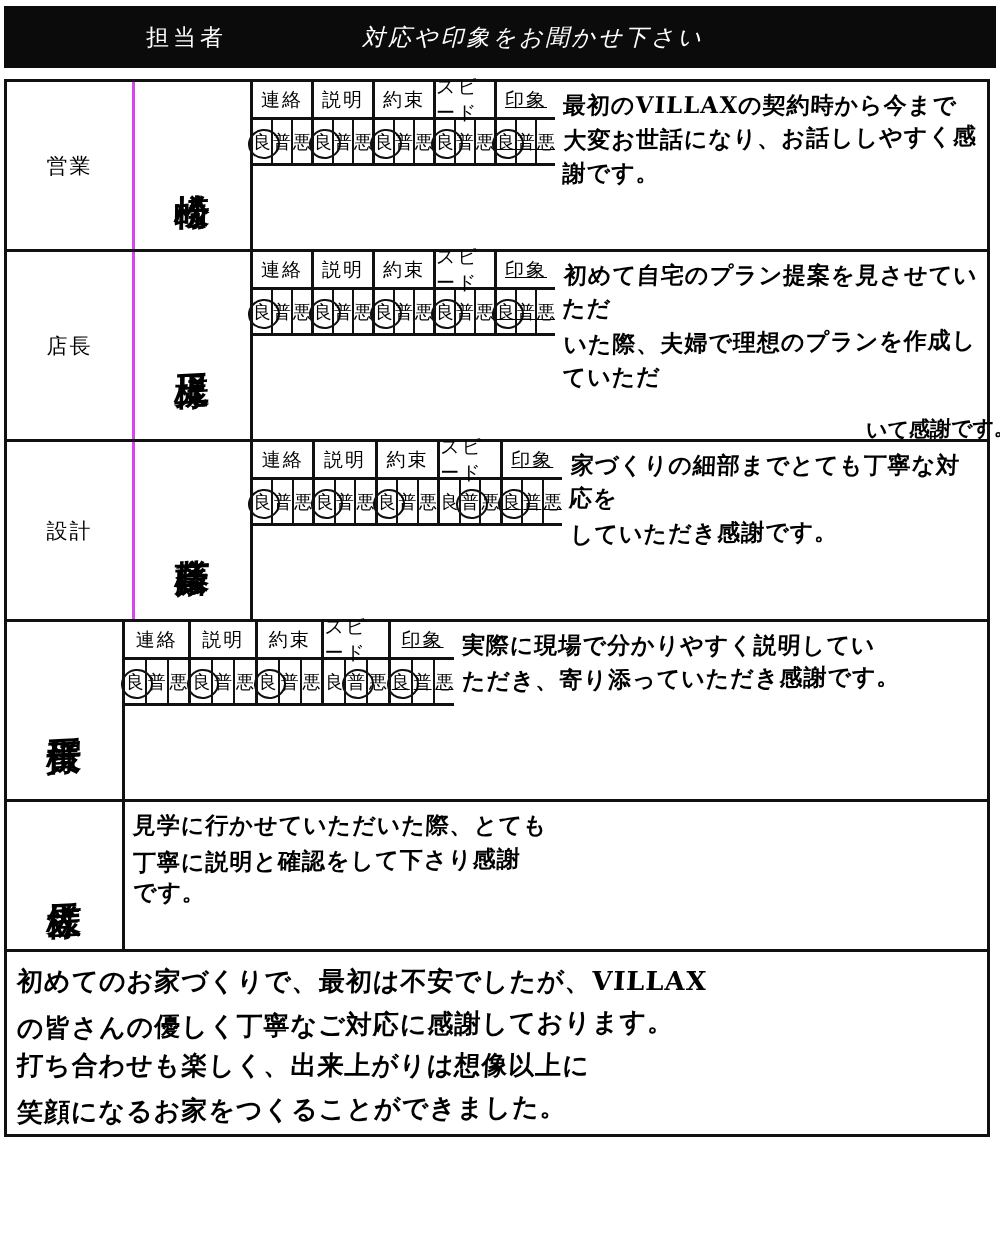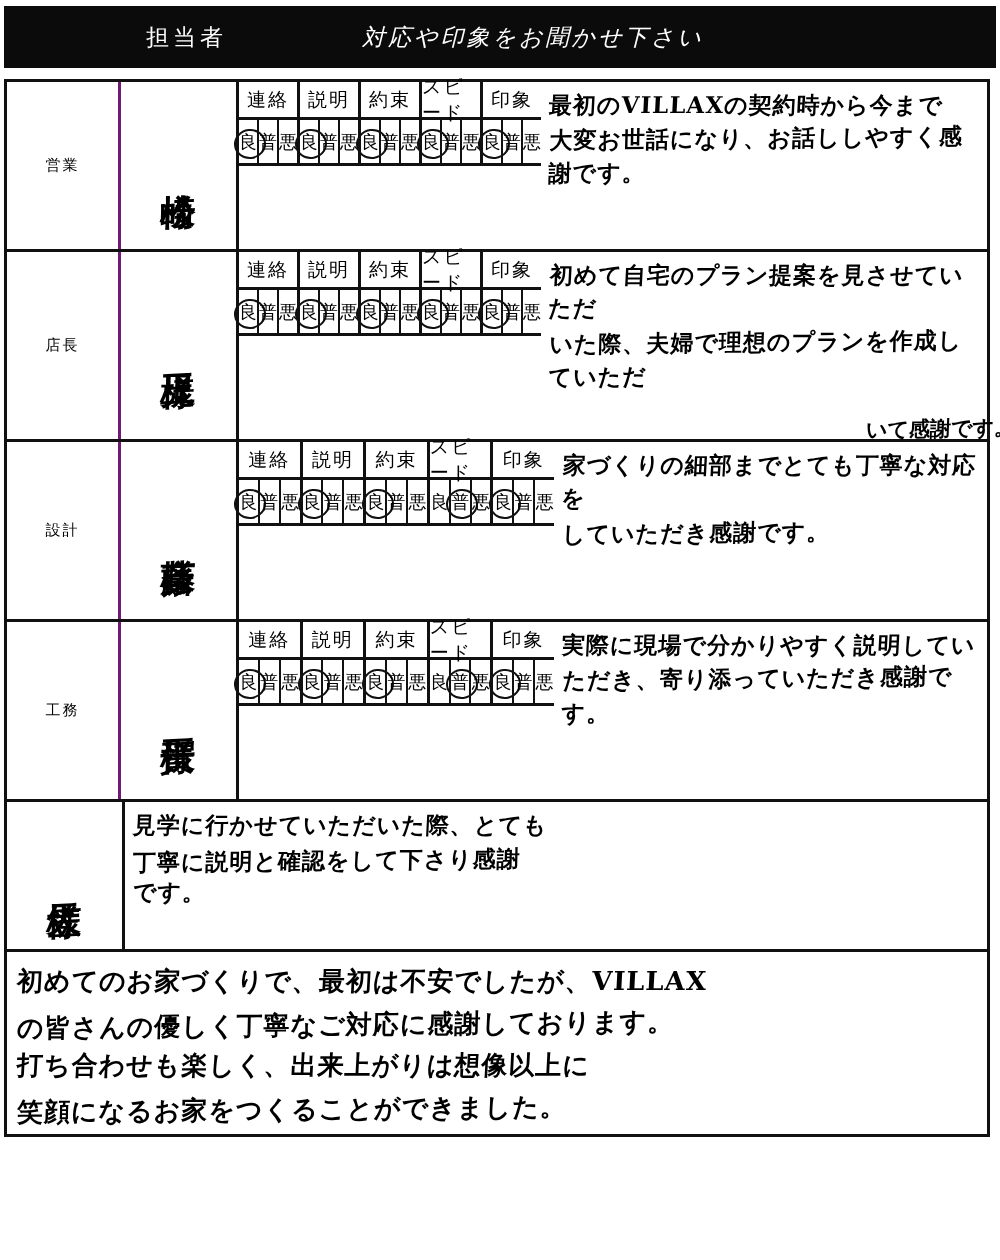--- a/index.html
+++ b/index.html
@@ -56,27 +56,27 @@
     border-bottom: none;
     width: 986px;
     box-sizing: border-box;
   }
   .row {
     display: flex;
     border-bottom: 3px solid #111;
     box-sizing: border-box;
   }
   .c-dept {
-    width: 114px;
+    width: 128px;
     flex: none;
-    border-right: 3px solid #701a75;
+    border-right: 3px solid #d946ef;
     display: flex;
     align-items: center;
     justify-content: center;
-    font-size: 15px;
+    font-size: 21px;
     letter-spacing: 2px;
     box-sizing: border-box;
   }
   .c-name {
     width: 118px;
     flex: none;
     border-right: 3px solid #111;
     position: relative;
     box-sizing: border-box;
     display: flex;
@@ -108,21 +108,21 @@
     height: 84px;
     box-sizing: border-box;
   }
   .rgroup {
     flex: 1 1 0;
     border-right: 3px solid #111;
     box-sizing: border-box;
     display: flex;
     flex-direction: column;
   }
-  .rgroup:last-child { border-right: none; }
+  .rgroup:last-child { border-right: none; text-decoration: underline; }
   .rgroup .rg-title {
     height: 38px;
     border-bottom: 3px solid #111;
     display: flex;
     align-items: center;
     justify-content: center;
     font-size: 19px;
     letter-spacing: 2px;
     box-sizing: border-box;
   }
@@ -474,21 +474,20 @@
           </div>
         </div>
         <div class="comment">
           <span class="hand">家づくりの細部までとても丁寧な対応を</span>
           <span class="hand l2">していただき感謝です。</span>
         </div>
       </div>
     </div>
 
     <div class="row" style="height:180px;">
-      <div class="c-dept">工務</div>
       <div class="c-name">
         <span class="hand-name">平賀様</span>
       </div>
       <div class="c-body">
         <div class="rating">
           <div class="rgroup">
             <div class="rg-title">連絡</div>
             <div class="rg-opts">
               <div class="opt sel">
                   <span class="glyph">良</span>

